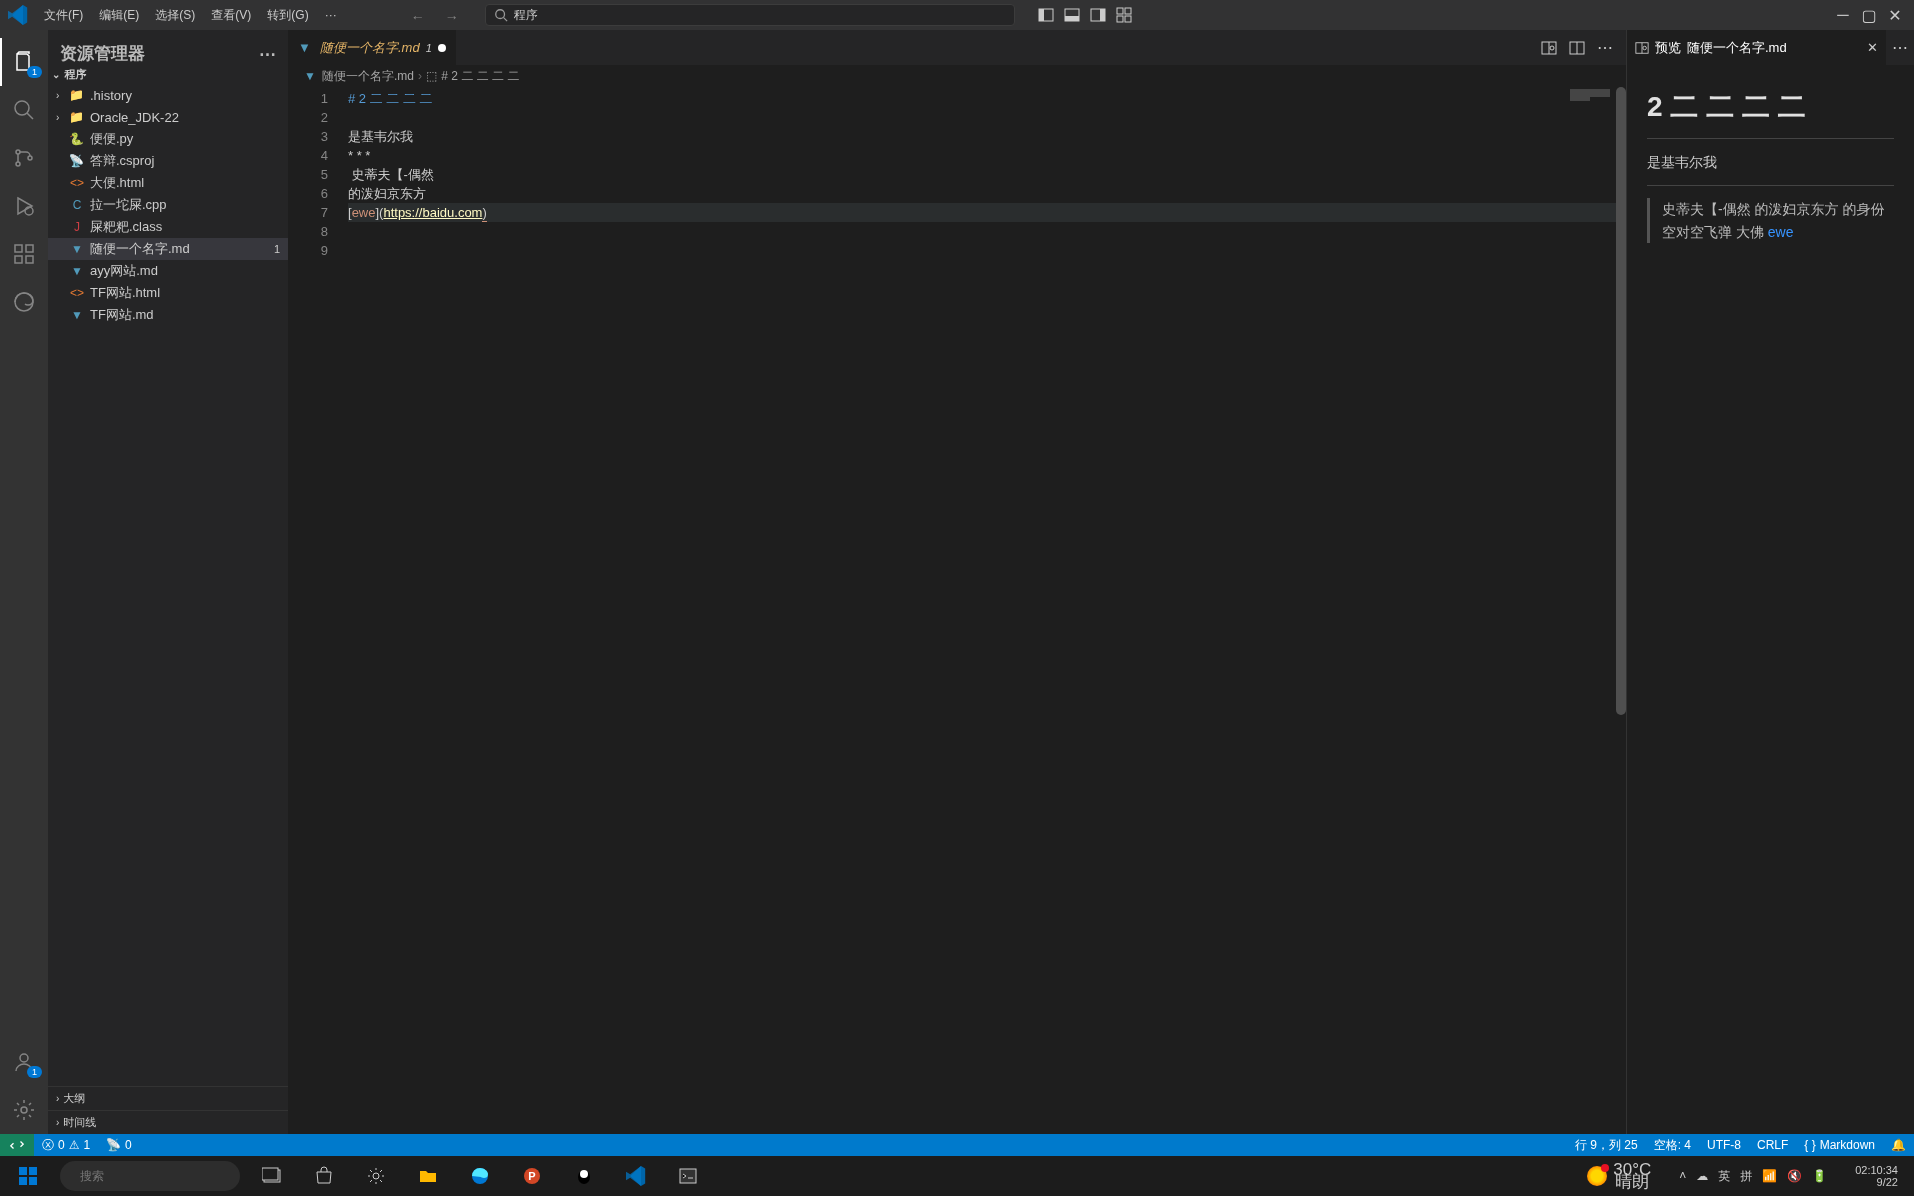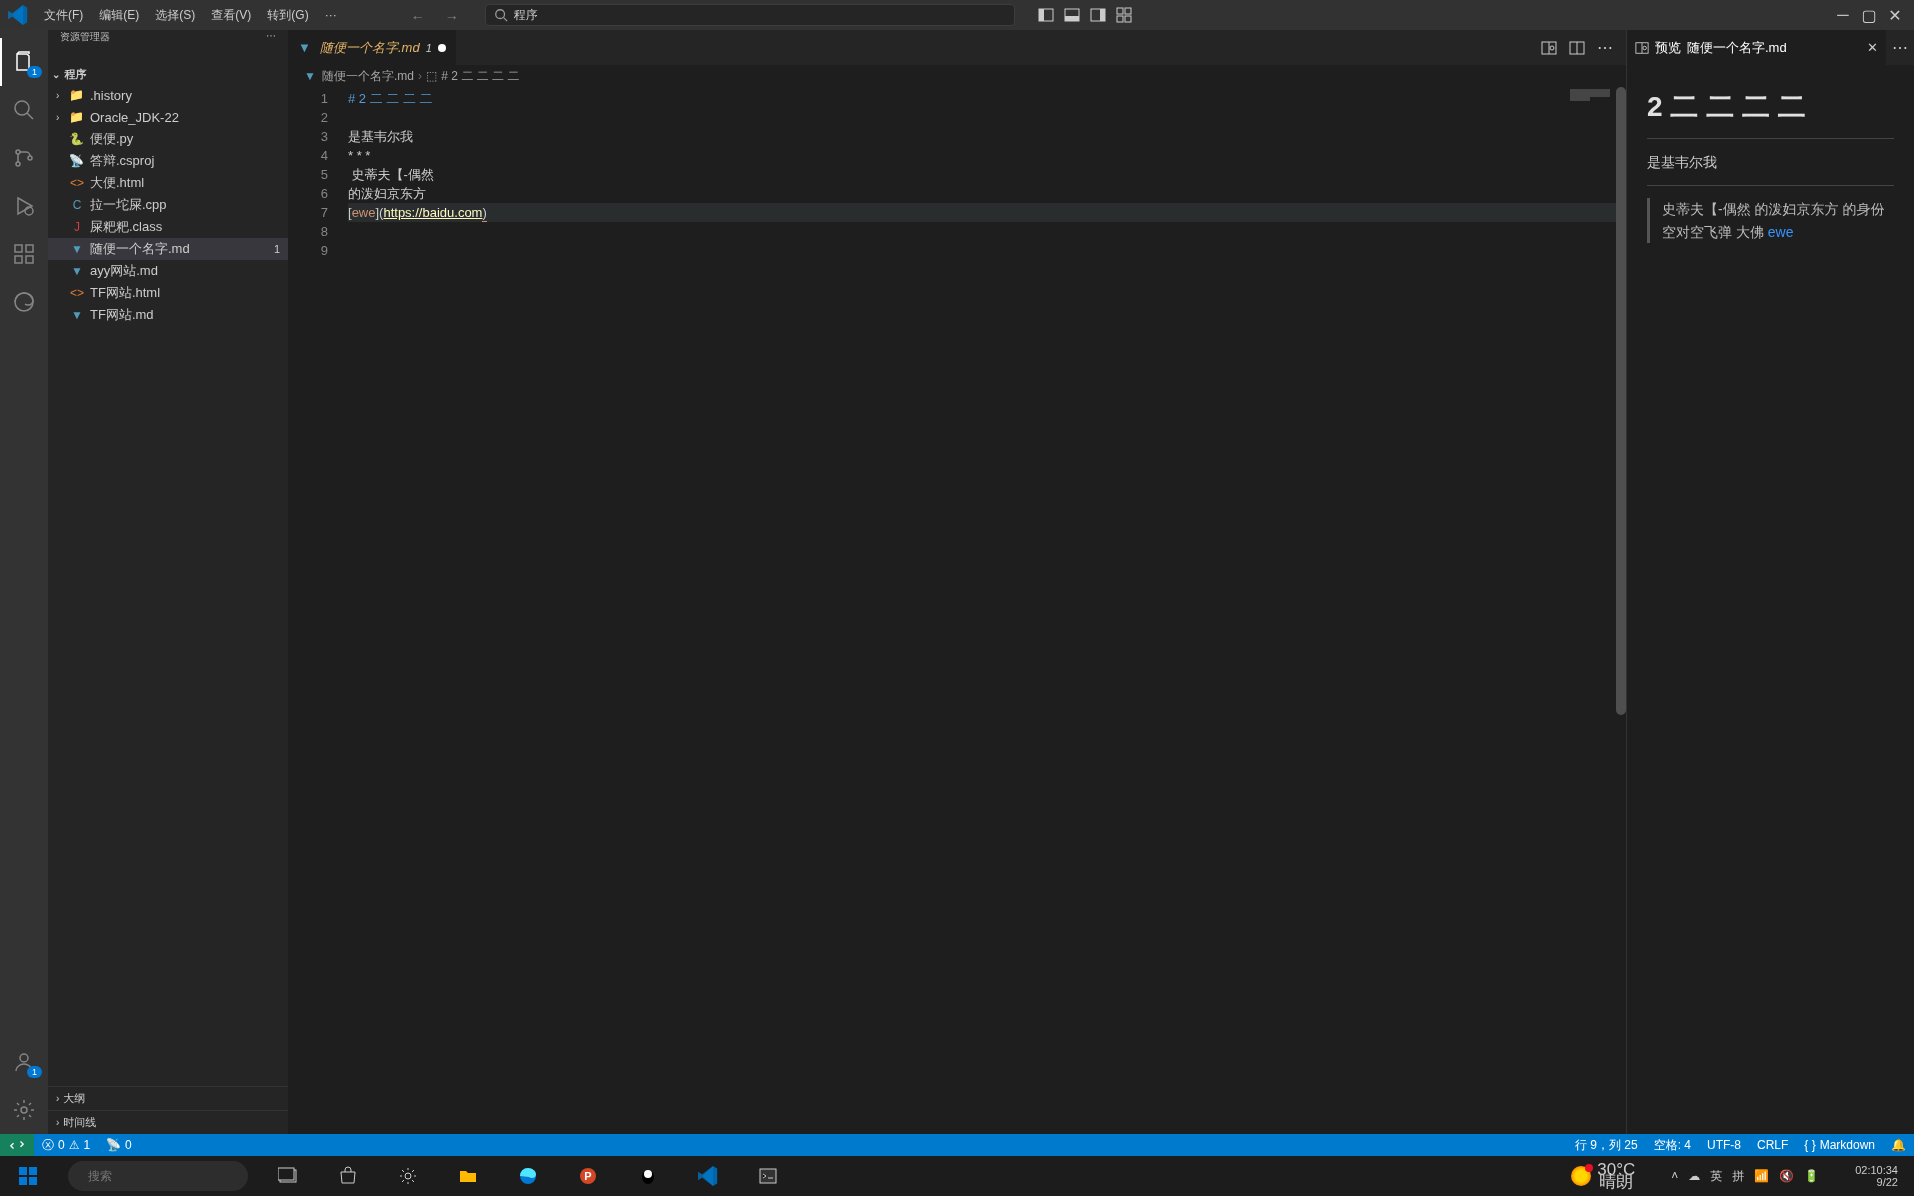--- a/index.html
+++ b/index.html
@@ -26,21 +26,21 @@
 .activity-bar { width: 48px; background: #333333; display: flex; flex-direction: column; align-items: center; padding-top: 8px; }
 .activity-bar .act-item { width: 48px; height: 48px; display: flex; align-items: center; justify-content: center; cursor: pointer; position: relative; }
 .activity-bar .act-item.active { border-left: 2px solid #fff; }
 .activity-bar .act-item svg { width: 24px; height: 24px; stroke: #858585; fill: none; }
 .activity-bar .act-item.active svg { stroke: #fff; }
 .activity-bar .badge { position: absolute; bottom: 8px; right: 6px; background: #0078d4; color: #fff; border-radius: 10px; font-size: 9px; padding: 1px 5px; }
 .activity-bar .spacer { flex: 1; }
 
 
 .sidebar { width: 240px; background: #252526; display: flex; flex-direction: column; }
-.sidebar-header { height: 35px; display: flex; align-items: flex-start; padding: 0 12px; font-size: 10px; color: #bbbbbb; justify-content: space-between; }
+.sidebar-header { height: 35px; display: flex; align-items: flex-end; padding: 0 12px; font-size: 17px; color: #bbbbbb; justify-content: space-between; font-weight: bold; }
 .sidebar-header .dots { cursor: pointer; }
 .folder-header { padding: 2px 4px; font-size: 11px; font-weight: bold; color: #cccccc; display: flex; align-items: center; cursor: pointer; }
 .folder-header .chev { margin-right: 4px; font-size: 10px; }
 .file-tree { flex: 1; overflow: auto; }
 .tree-item { display: flex; align-items: center; padding: 2px 0 2px 20px; font-size: 13px; cursor: pointer; height: 22px; }
 .tree-item.folder { padding-left: 8px; }
 .tree-item.selected { background: #37373d; }
 .tree-item .chev { width: 12px; font-size: 10px; color: #cccccc; }
 .tree-item .icon { width: 18px; display: flex; align-items: center; justify-content: center; margin-right: 4px; font-size: 12px; }
 .tree-item .label { flex: 1; white-space: nowrap; overflow: hidden; }
@@ -93,21 +93,21 @@
 .preview-content a { color: #3794ff; text-decoration: none; }
 .preview-content hr { border: none; border-top: 1px solid #444; margin: 12px 0; }
 
 
 .status-bar { height: 22px; background: #007acc; display: flex; align-items: center; font-size: 12px; color: #fff; }
 .status-bar .remote-btn { background: #16825d; height: 100%; width: 34px; display: flex; align-items: center; justify-content: center; }
 .status-bar .status-item { padding: 0 8px; display: flex; align-items: center; gap: 4px; cursor: pointer; height: 100%; }
 .status-bar .spacer { flex: 1; }
 
 
-.taskbar { height: 40px; background: #1c1c1c; display: flex; align-items: center; padding: 0 8px; gap: 20px; }
+.taskbar { height: 40px; background: #1c1c1c; display: flex; align-items: center; padding: 0 8px; gap: 12px; }
 .taskbar .start-btn { width: 40px; height: 40px; display: flex; align-items: center; justify-content: center; cursor: pointer; }
 .taskbar .task-search { width: 180px; height: 30px; background: #2d2d2d; border-radius: 16px; display: flex; align-items: center; padding: 0 12px; gap: 8px; }
 .taskbar .task-search input { background: transparent; border: none; color: #ccc; font-size: 12px; outline: none; flex: 1; }
 .taskbar .task-icon { width: 40px; height: 40px; display: flex; align-items: center; justify-content: center; cursor: pointer; }
 .taskbar .spacer { flex: 1; }
 .taskbar .weather { display: flex; align-items: center; gap: 6px; padding: 0 8px; cursor: pointer; }
 .taskbar .weather .weather-icon { width: 20px; height: 20px; background: radial-gradient(circle, #ffd700 40%, #ff8c00 70%); border-radius: 50%; position: relative; }
 .taskbar .weather .weather-icon::after { content:''; position:absolute; top:-2px; right:-2px; width:8px; height:8px; background:#e81123; border-radius:50%; }
 .taskbar .weather-text { font-size: 17px; line-height: 12px; color: #ccc; text-align: center; }
 .taskbar .tray { display: flex; align-items: center; gap: 10px; padding: 0 8px; color: #ccc; font-size: 12px; }

